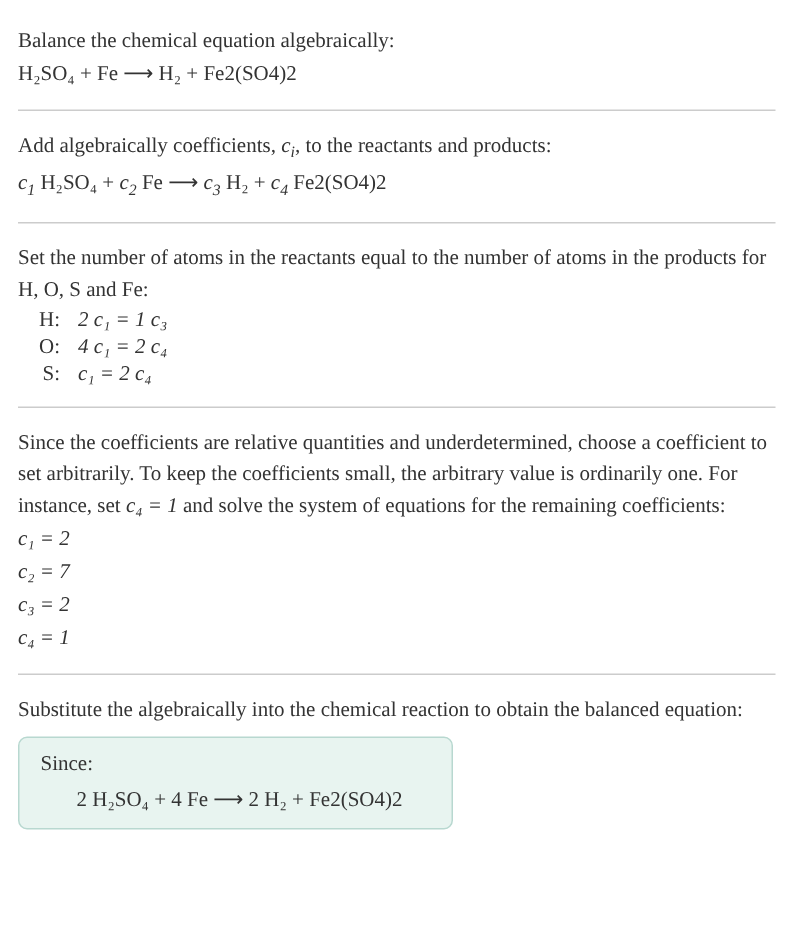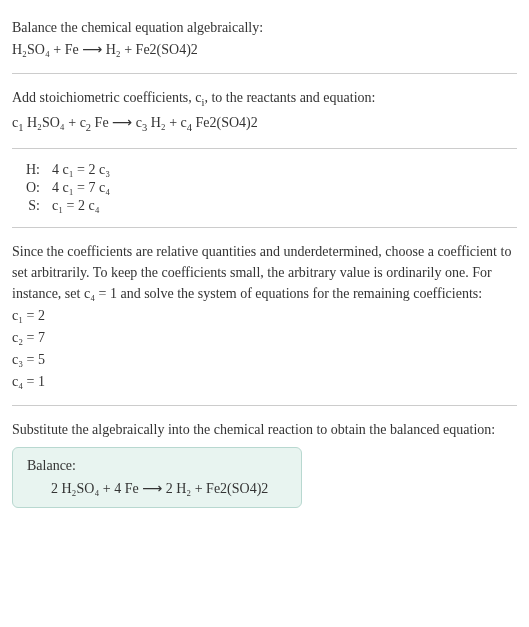--- a/index.html
+++ b/index.html
@@ -51,75 +51,77 @@
       margin-bottom: 6px;
     }
     .answer-eq {
       padding-left: 24px;
     }
     sub {
       font-size: 0.75em;
       vertical-align: sub;
     }
     .ital {
+      font-style: italic;
     }
   </style>
 </head>
 <body>
 
 <div class="section">
   <div class="line">Balance the chemical equation algebraically:</div>
   <div class="line">H₂SO₄ + Fe ⟶ H₂ + Fe2(SO4)2</div>
 </div>
 
 <hr>
 
 <div class="section">
   <div class="line">
-    <span>Add stoichiometric coefficients, </span><span class="ital"><span>c</span><sub>i</sub></span><span>, to the reactants and equation:</span>
+    <span>Add algebraically coefficients, </span><span class="ital"><span>c</span><sub>i</sub></span><span>, to the reactants and products:</span>
   </div>
   <div class="line">
     <span class="ital">c<sub>1</sub></span><span> H₂SO₄ + </span><span class="ital">c<sub>2</sub></span><span> Fe ⟶ </span><span class="ital">c<sub>3</sub></span><span> H₂ + </span><span class="ital">c<sub>4</sub></span><span> Fe2(SO4)2</span>
   </div>
 </div>
 
 <hr>
 
 <div class="section">
+  <div class="line">Set the number of atoms in the reactants equal to the number of atoms in the products for H, O, S and Fe:</div>
   <table class="equation-table">
     <tbody>
         <tr>
       <td>H:</td>
-      <td class="ital">4 c₁ = 2 c₃</td>
+      <td class="ital">2 c₁ = 1 c₃</td>
     </tr>
     <tr>
       <td>O:</td>
-      <td class="ital">4 c₁ = 7 c₄</td>
+      <td class="ital">4 c₁ = 2 c₄</td>
     </tr>
     <tr>
       <td>S:</td>
       <td class="ital">c₁ = 2 c₄</td>
     </tr>
   </tbody>
     </table>
 </div>
 
 <hr>
 
 <div class="section">
   <div class="line">
     <span>Since the coefficients are relative quantities and underdetermined, choose a coefficient to set arbitrarily. To keep the coefficients small, the arbitrary value is ordinarily one. For instance, set </span><span class="ital">c₄ = 1</span><span> and solve the system of equations for the remaining coefficients:</span>
   </div>
   <div class="line ital">c₁ = 2</div>
   <div class="line ital">c₂ = 7</div>
-  <div class="line ital">c₃ = 5</div>
+  <div class="line ital">c₃ = 2</div>
   <div class="line ital">c₄ = 1</div>
 </div>
 
 <hr>
 
 <div class="section">
   <div class="line">Substitute the algebraically into the chemical reaction to obtain the balanced equation:</div>
   <div class="answer-box">
-    <div class="answer-label">Balance:</div>
+    <div class="answer-label">Since:</div>
     <div class="answer-eq">2 H₂SO₄ + 4 Fe ⟶ 2 H₂ + Fe2(SO4)2</div>
   </div>
 </div>
 
 </body></html>

